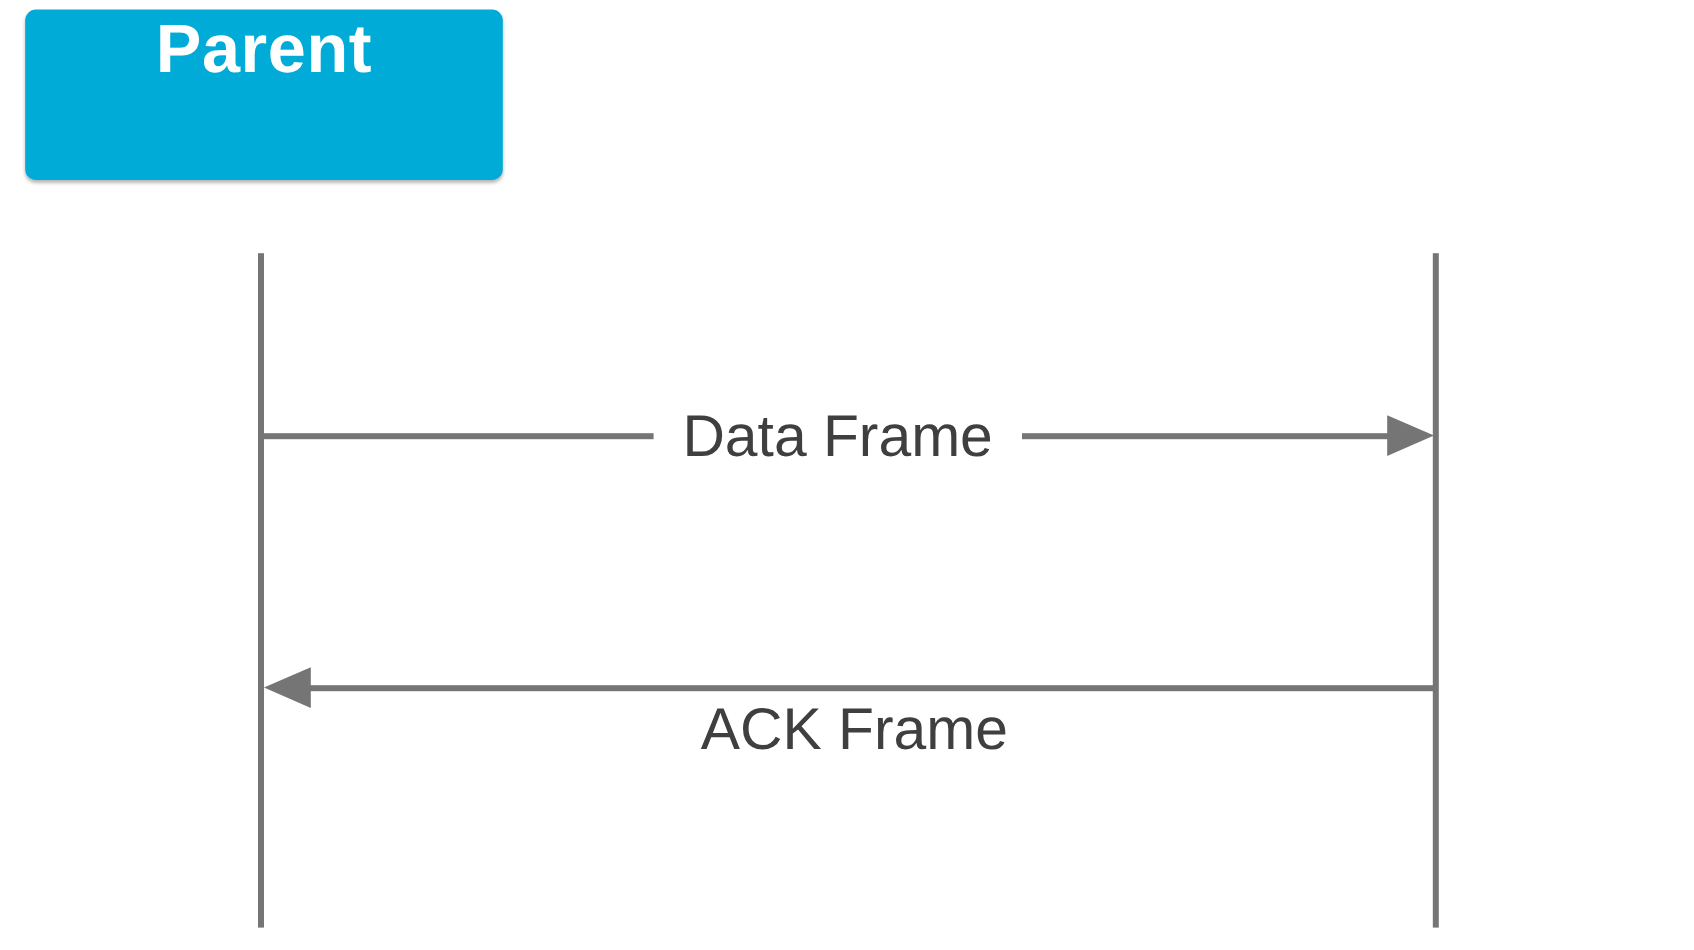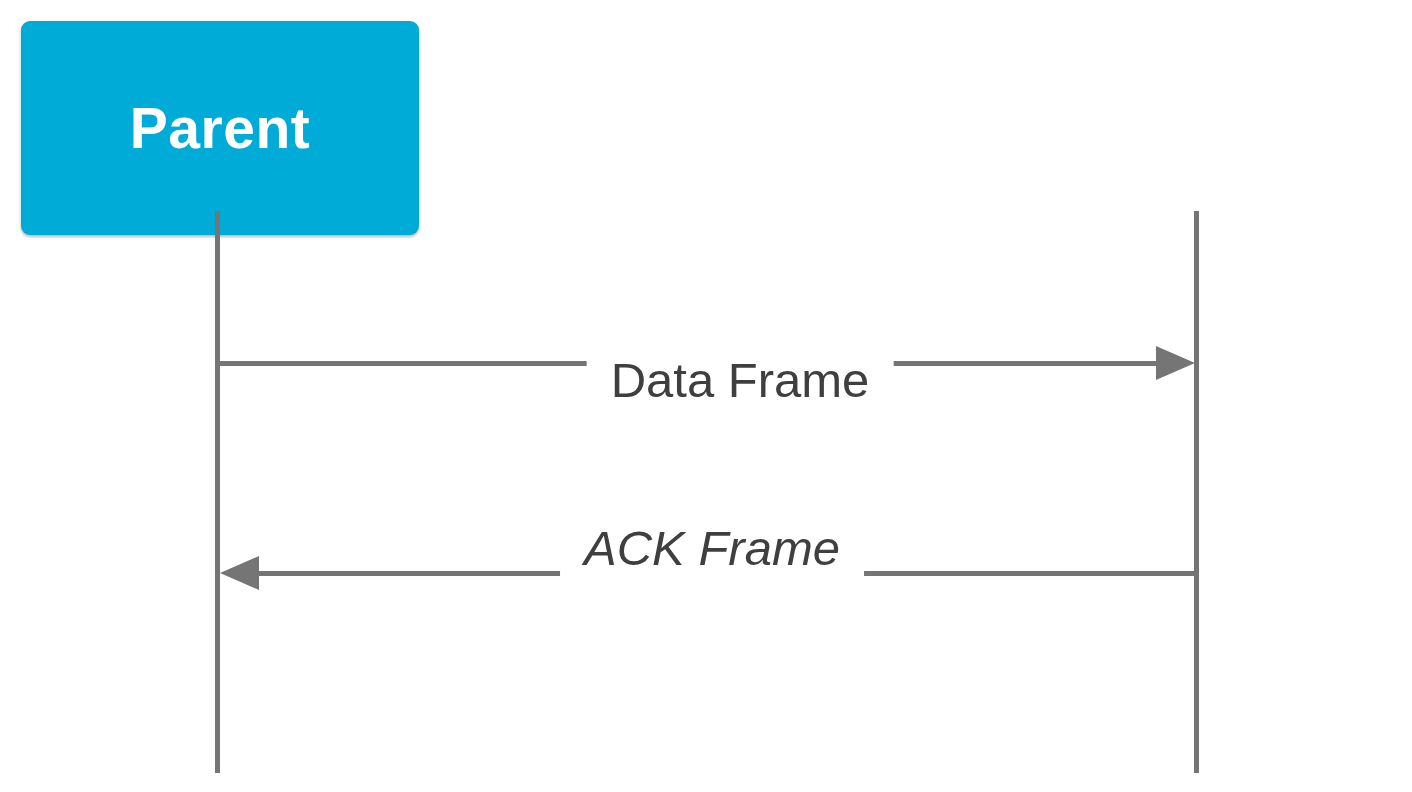--- a/index.html
+++ b/index.html
@@ -18,27 +18,26 @@
     overflow: hidden;
   }
   .diagram {
     position: relative;
     width: 1412px;
     height: 792px;
     background: var(--background);
   }
   .actor-box {
     position: absolute;
-    top: 21px;
-    height: 214px;
+    top: 8px;
+    height: 142px;
     background: var(--actor-fill);
     border-radius: 9px;
     box-shadow: 0 2px 3px rgba(0,0,0,0.28);
     display: flex;
-    align-items: center;
     justify-content: center;
   }
   .actor-box span {
     color: var(--actor-text);
     font-size: 57px;
     font-weight: bold;
     letter-spacing: 0.5px;
   }
   .actor-parent { left: 21px;  width: 398px; }
   .actor-child  { left: 997px; width: 399px; }
@@ -81,22 +80,22 @@
 
   .msg-label {
     position: absolute;
     transform: translate(-50%, -50%);
     background: var(--background);
     padding: 0 24px;
     font-size: 49px;
     color: var(--message-text);
     white-space: nowrap;
   }
-  .msg1 .msg-label { left: 740px; top: 364px; margin-top: 16px; }
-  .msg2 .msg-label { left: 712px; top: 548px; font-style: italic; }
+  .msg1 .msg-label { left: 698px; top: 364px; }
+  .msg2 .msg-label { left: 712px; top: 608px; }
 </style>
 </head>
 <body>
 
 <div class="diagram">
 
   <div class="actor-box actor-parent">
     <span>Parent</span>
   </div>
 

